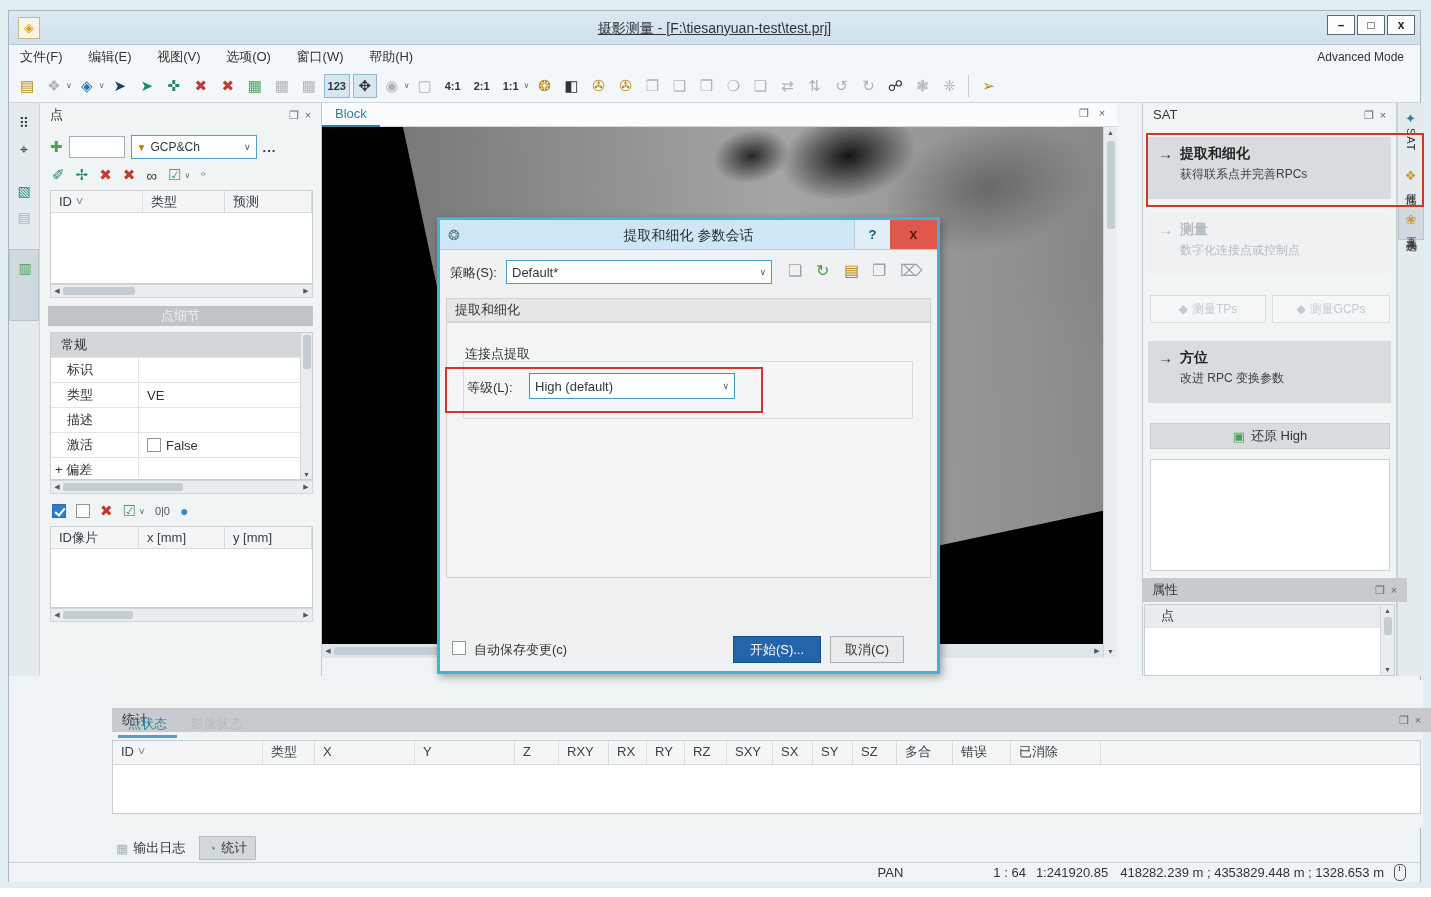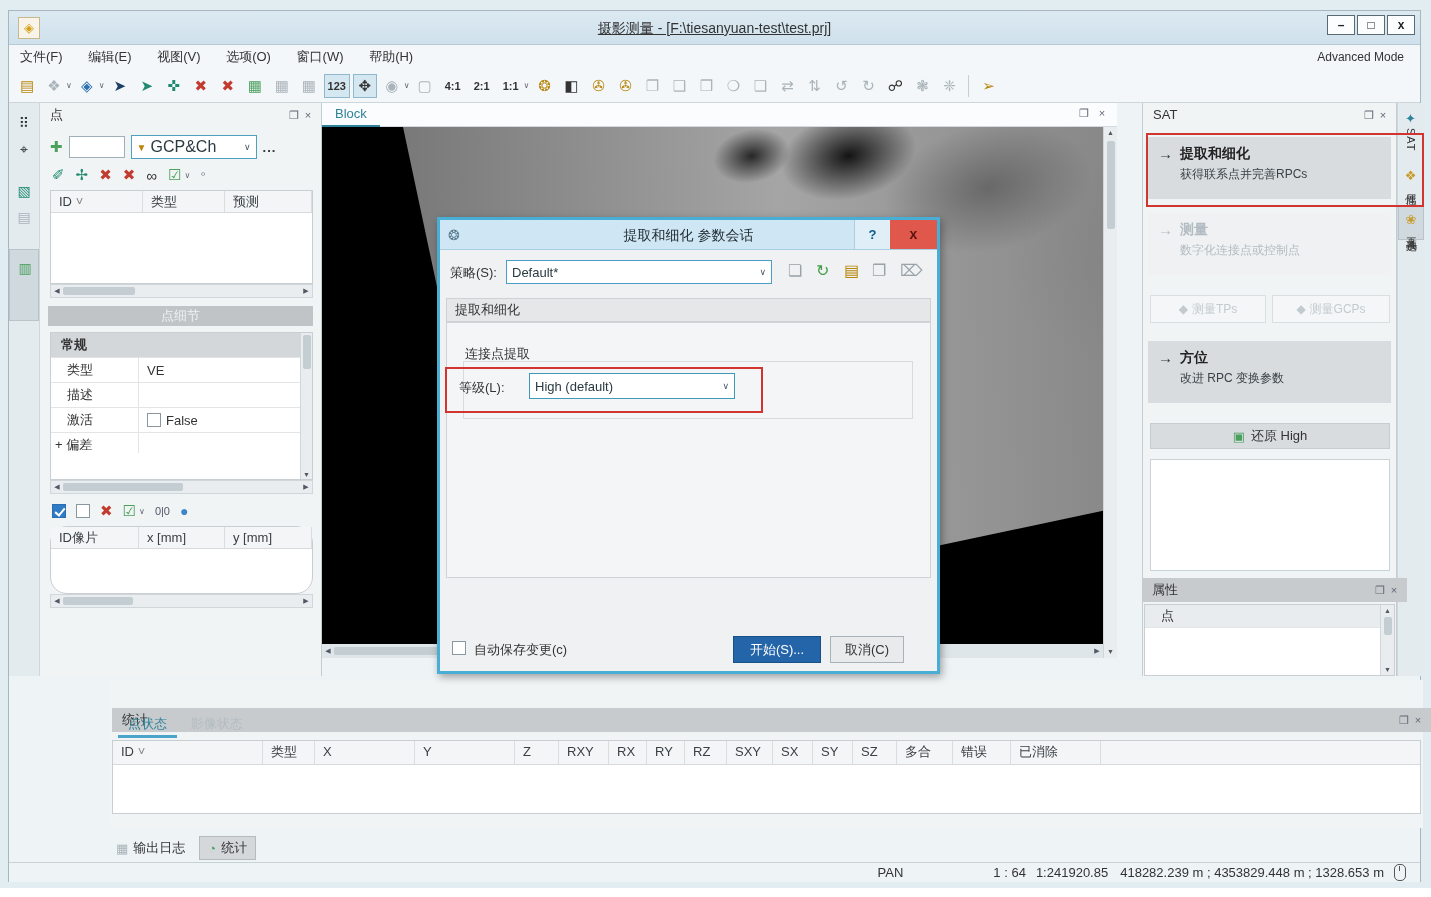--- a/index.html
+++ b/index.html
@@ -38,21 +38,21 @@
   .scr-arrow{font-size:7px;color:#556;width:12px;text-align:center;}
   .scr-thumb{height:8px;background:#c3cdd2;border-radius:2px;}
   .vscroll{background:#e9edef;border-left:1px solid #cfd7db;box-sizing:border-box;position:absolute;}
   .grid-row{display:flex;height:24px;border-bottom:1px solid #e2e5e7;align-items:center;}
   .grid-lab{width:88px;padding-left:16px;box-sizing:border-box;border-right:1px solid #e2e5e7;align-self:stretch;line-height:23px;}
   .grid-val{padding-left:8px;flex:1;display:flex;align-items:center;gap:5px;}
   .cb{width:14px;height:14px;border:1px solid #8a979e;background:#fff;display:inline-block;box-sizing:border-box;position:relative;flex:0 0 auto;}
   .cb.checked{background:#2f7cc4;border-color:#2a6db0;}
   .cb.checked::after{content:"";position:absolute;left:4px;top:1px;width:4px;height:8px;border:solid #fff;border-width:0 2px 2px 0;transform:rotate(40deg);}
   .combo{background:#fff;border:1px solid #4f9fbe;box-sizing:border-box;display:flex;align-items:center;padding:0 5px;gap:4px;}
-  .combo .val{flex:1;overflow:hidden;white-space:nowrap;font-size:16px;color:#2a3a42;}
+  .combo .val{flex:1;overflow:hidden;white-space:nowrap;font-size:12px;color:#2a3a42;}
   .combo .car{font-size:9px;color:#456;}
   .canvas{background:#000;overflow:hidden;}
   .strip{position:absolute;left:120px;top:-150px;width:920px;height:570px;transform:rotate(-12deg);
     background:
       radial-gradient(95px 60px at 430px 170px, rgba(15,15,15,.97), rgba(15,15,15,0) 72%),
       radial-gradient(55px 38px at 335px 150px, rgba(25,25,25,.9), rgba(25,25,25,0) 70%),
       radial-gradient(40px 30px at 500px 120px, rgba(40,40,40,.8), rgba(40,40,40,0) 70%),
       radial-gradient(150px 90px at 560px 230px, rgba(70,70,70,.55), rgba(70,70,70,0) 70%),
       radial-gradient(220px 150px at 720px 330px, rgba(125,125,125,.5), rgba(125,125,125,0) 72%),
       radial-gradient(180px 130px at 220px 420px, rgba(145,145,145,.55), rgba(145,145,145,0) 70%),
@@ -197,22 +197,26 @@
 
   <div class="sec-bar" style="margin:8px 8px 0 8px;">点细节</div>
 
   <div class="tbl" style="margin:6px 8px 0 10px;height:148px;position:relative;">
     <div class="vscroll" style="right:0;top:0;width:12px;height:100%;">
       <div style="width:8px;height:34px;background:#c3cdd2;margin:2px auto;border-radius:2px;"></div>
       <div style="position:absolute;bottom:1px;width:100%;text-align:center;font-size:7px;color:#556;">▼</div>
 
     </div>
     <div style="margin-right:12px;">
-      <div class="grid-row" style="background:#d4d7d9;font-weight:bold;">
+      <div class="grid-row" style="background:#d4d7d9;font-weight:normal;">
         <div style="padding-left:10px;">常规</div>
+      </div>
+      <div class="grid-row">
+        <div class="grid-lab">标识</div>
+        <div class="grid-val"></div>
       </div>
       <div class="grid-row">
         <div class="grid-lab">类型</div>
         <div class="grid-val">VE</div>
       </div>
       <div class="grid-row">
         <div class="grid-lab">描述</div>
         <div class="grid-val"></div>
       </div>
       <div class="grid-row">
@@ -238,21 +242,21 @@
   <div class="flex" style="margin:8px 8px 0 12px;gap:10px;">
     <span class="cb checked"></span>
     <span class="cb"></span>
     <span class="c-red" style="font-size:15px;">✖</span>
     <span class="c-green" style="font-size:15px;">☑</span>
       <span class="tb-caret" style="margin-left:-7px;">∨</span>
     <span style="font-size:11px;color:#556;">0|0</span>
     <span style="font-size:14px;color:#3a86c8;">●</span>
   </div>
 
-  <div class="tbl" style="margin:6px 8px 0 10px;height:68px;border-radius:17px;">
+  <div class="tbl" style="margin:6px 8px 0 10px;height:82px;">
     <div class="tbl-hd">
       <div style="width:88px;">ID像片</div>
       <div style="width:86px;">x [mm]</div>
       <div style="flex:1;">y [mm]</div>
     </div>
   </div>
   <div class="hscroll" style="margin:0 8px 0 10px;">
     <span class="scr-arrow">◀</span>
     <span class="scr-thumb" style="width:70px;"></span>
     <span class="scr-arrow" style="margin-left:auto;">▶</span>
@@ -412,21 +416,21 @@
   <span class="abs" style="left:376px;top:41px;font-size:16px;color:#3f9d42;">↻</span>
   <span class="abs" style="left:404px;top:41px;font-size:16px;color:#b8860b;">▤</span>
   <span class="abs" style="left:432px;top:41px;font-size:16px;color:#98a2a8;">❐</span>
   <span class="abs" style="left:460px;top:41px;font-size:16px;color:#98a2a8;">⌦</span>
 
   <div class="abs" style="left:6px;top:78px;width:485px;height:24px;background:#e6e7e8;border:1px solid #cfd2d4;box-sizing:border-box;line-height:22px;padding-left:8px;">提取和细化</div>
 
   <div class="abs" style="left:6px;top:102px;width:485px;height:256px;background:#f4f5f6;border:1px solid #d0d3d5;box-sizing:border-box;">
     <div class="abs" style="left:18px;top:22px;">连接点提取</div>
     <div class="abs" style="left:16px;top:38px;width:450px;height:58px;border:1px solid #d8dadb;box-sizing:border-box;"></div>
-    <div class="abs" style="left:12px;top:56px;">等级(L):</div>
+    <div class="abs" style="left:20px;top:56px;">等级(L):</div>
     <div class="abs combo" style="left:82px;top:50px;width:206px;height:26px;border-color:#3f98b8;">
       <span class="val" style="font-size:13px;">High (default)</span>
       <span class="car">∨</span>
     </div>
   </div>
 
   <span class="abs cb" style="left:12px;top:421px;"></span>
   <span class="abs" style="left:34px;top:421px;">自动保存变更(c)</span>
   <div class="abs btn" style="left:293px;top:416px;width:88px;height:27px;background:#2464a8;border:1px solid #194f87;color:#fff;line-height:25px;">开始(S)...</div>
   <div class="abs btn" style="left:390px;top:416px;width:74px;height:27px;background:#e9eaeb;border:1px solid #a9b2b8;color:#333;line-height:25px;">取消(C)</div>

